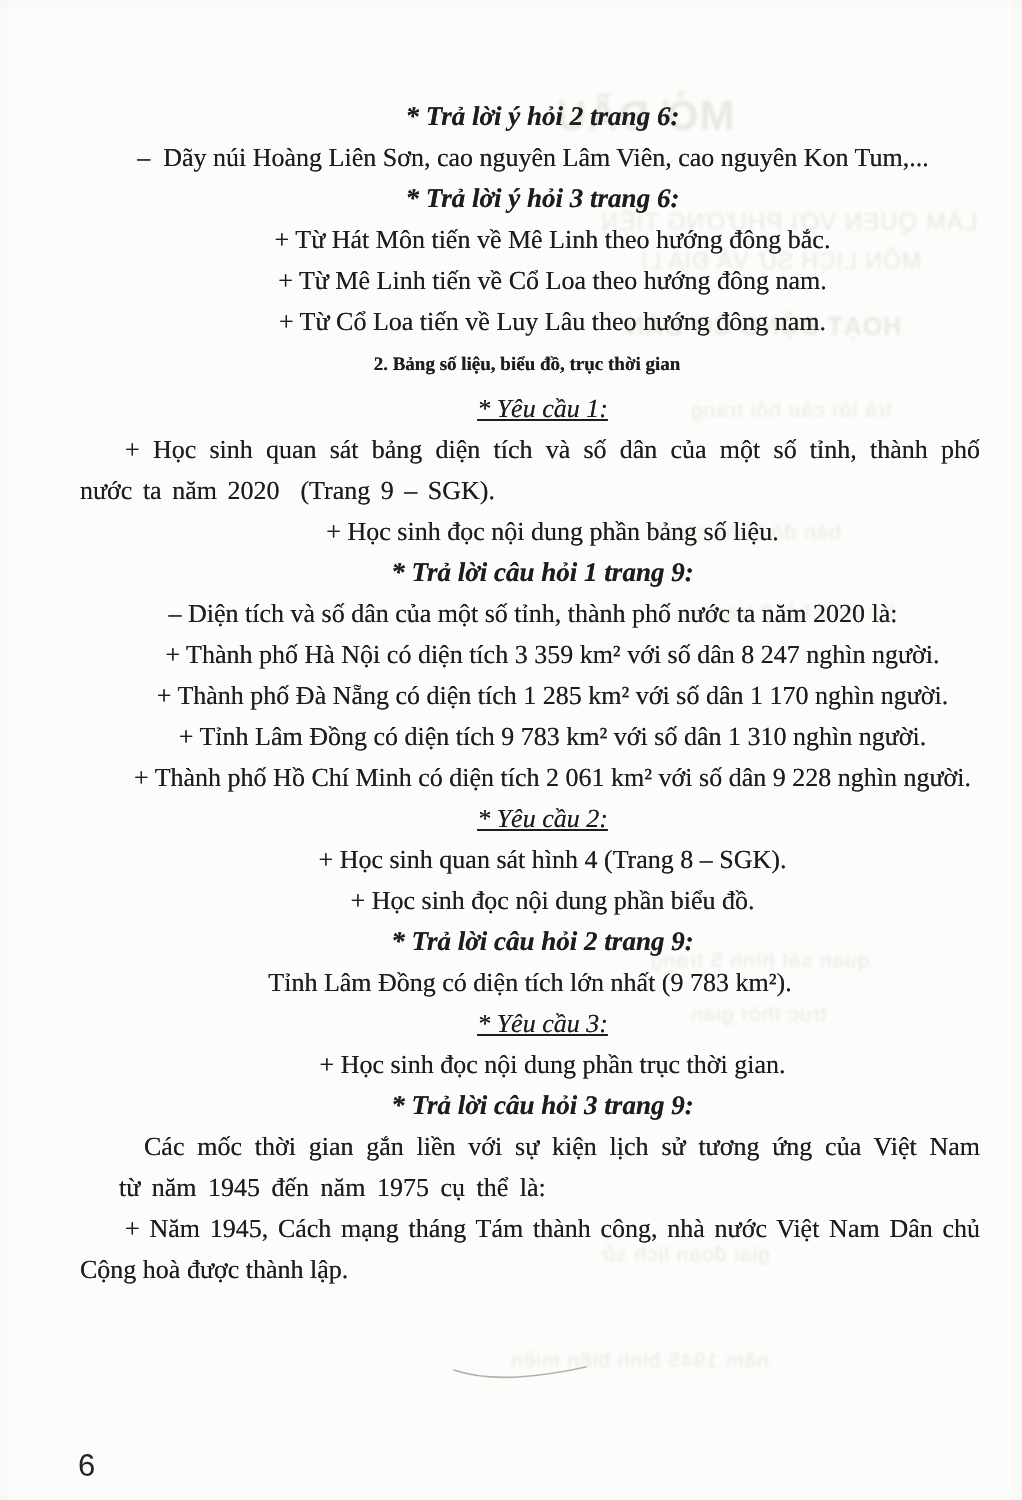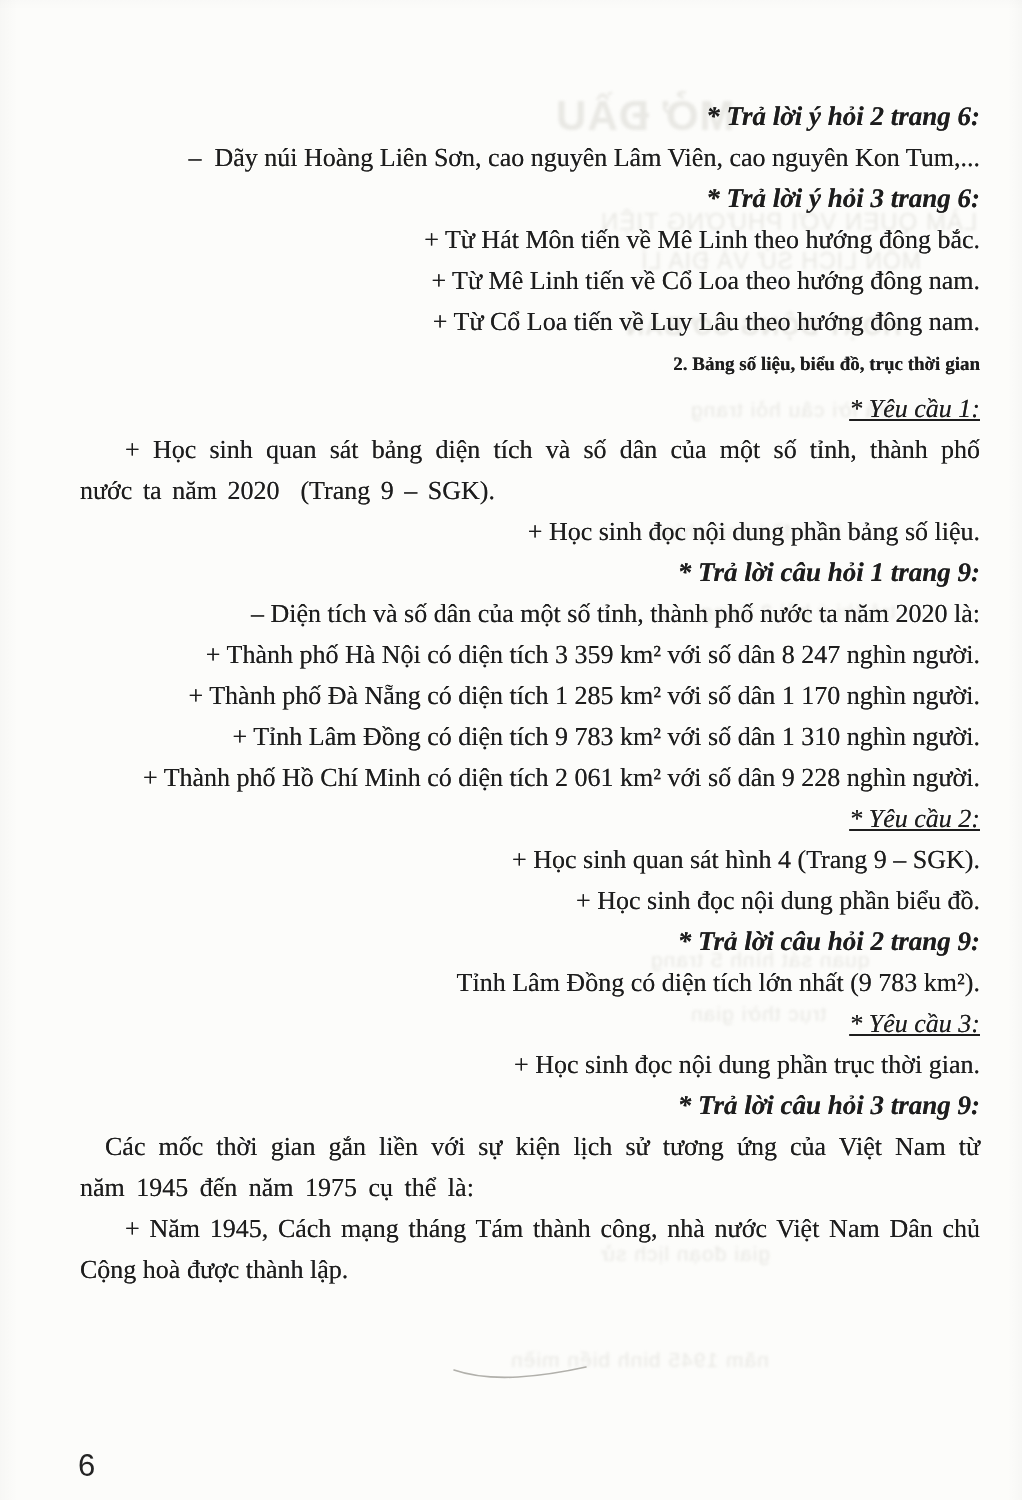--- a/index.html
+++ b/index.html
@@ -30,21 +30,21 @@
   }
   .ghost.gbold{font-weight:700;}
   
   .text-col{
     position:absolute;left:80px;top:96px;width:900px;
     text-rendering:geometricPrecision;
   }
   .block{
     font-size:26px;
     line-height:41px;
-    text-align:right;
+    text-align:center;
     white-space:pre-wrap;
     text-shadow:0 0 .35px rgba(20,20,20,.75);
   }
   .answer-heading{
     font-weight:700;font-style:italic;
     font-size:27px;
     text-indent:25px;
   }
   .requirement-heading{
     font-style:italic;
@@ -56,21 +56,21 @@
     font-weight:700;
     font-size:19px;
     line-height:46px;
     margin-left:-6px;
     text-shadow:0 0 .5px rgba(20,20,20,.8);
   }
   .dash-line{text-indent:6px;}
   .plus-line{text-indent:45px;}
   .body-line{text-indent:0;}
   .plus-paragraph{text-indent:45px;text-align:justify;}
-  .indent-paragraph{text-indent:25px;text-align:justify;}
+  .indent-paragraph{text-indent:25px;text-align:justify;margin-left:39px;}
   
   .pencil-underline{position:absolute;left:450px;top:1362px;pointer-events:none;}
   .page-number{
     position:absolute;left:78px;top:1448px;
     font-family:"Liberation Sans","DejaVu Sans",sans-serif;
     font-size:31px;color:#242424;
   }
 </style>
 </head>
 <body>
@@ -102,21 +102,21 @@
       <div class="block requirement-heading">* Yêu cầu 1:</div>
       <div class="block plus-paragraph" style="word-spacing: 4px;">+ Học sinh quan sát bảng diện tích và số dân của một số tỉnh, thành phố nước ta năm 2020  (Trang 9 – SGK).</div>
       <div class="block plus-line">+ Học sinh đọc nội dung phần bảng số liệu.</div>
       <div class="block answer-heading">* Trả lời câu hỏi 1 trang 9:</div>
       <div class="block dash-line">– Diện tích và số dân của một số tỉnh, thành phố nước ta năm 2020 là:</div>
       <div class="block plus-line">+ Thành phố Hà Nội có diện tích 3 359 km² với số dân 8 247 nghìn người.</div>
       <div class="block plus-line">+ Thành phố Đà Nẵng có diện tích 1 285 km² với số dân 1 170 nghìn người.</div>
       <div class="block plus-line">+ Tỉnh Lâm Đồng có diện tích 9 783 km² với số dân 1 310 nghìn người.</div>
       <div class="block plus-line">+ Thành phố Hồ Chí Minh có diện tích 2 061 km² với số dân 9 228 nghìn người.</div>
       <div class="block requirement-heading">* Yêu cầu 2:</div>
-      <div class="block plus-line">+ Học sinh quan sát hình 4 (Trang 9 – SGK).</div>
+      <div class="block plus-line">+ Học sinh quan sát hình 4 (Trang 8 – SGK).</div>
       <div class="block plus-line">+ Học sinh đọc nội dung phần biểu đồ.</div>
       <div class="block answer-heading">* Trả lời câu hỏi 2 trang 9:</div>
       <div class="block body-line">Tỉnh Lâm Đồng có diện tích lớn nhất (9 783 km²).</div>
       <div class="block requirement-heading">* Yêu cầu 3:</div>
       <div class="block plus-line">+ Học sinh đọc nội dung phần trục thời gian.</div>
       <div class="block answer-heading">* Trả lời câu hỏi 3 trang 9:</div>
       <div class="block indent-paragraph" style="word-spacing: 5px;">Các mốc thời gian gắn liền với sự kiện lịch sử tương ứng của Việt Nam từ năm 1945 đến năm 1975 cụ thể là:</div>
       <div class="block plus-paragraph">+ Năm 1945, Cách mạng tháng Tám thành công, nhà nước Việt Nam Dân chủ Cộng hoà được thành lập.</div>
     </main>
 

